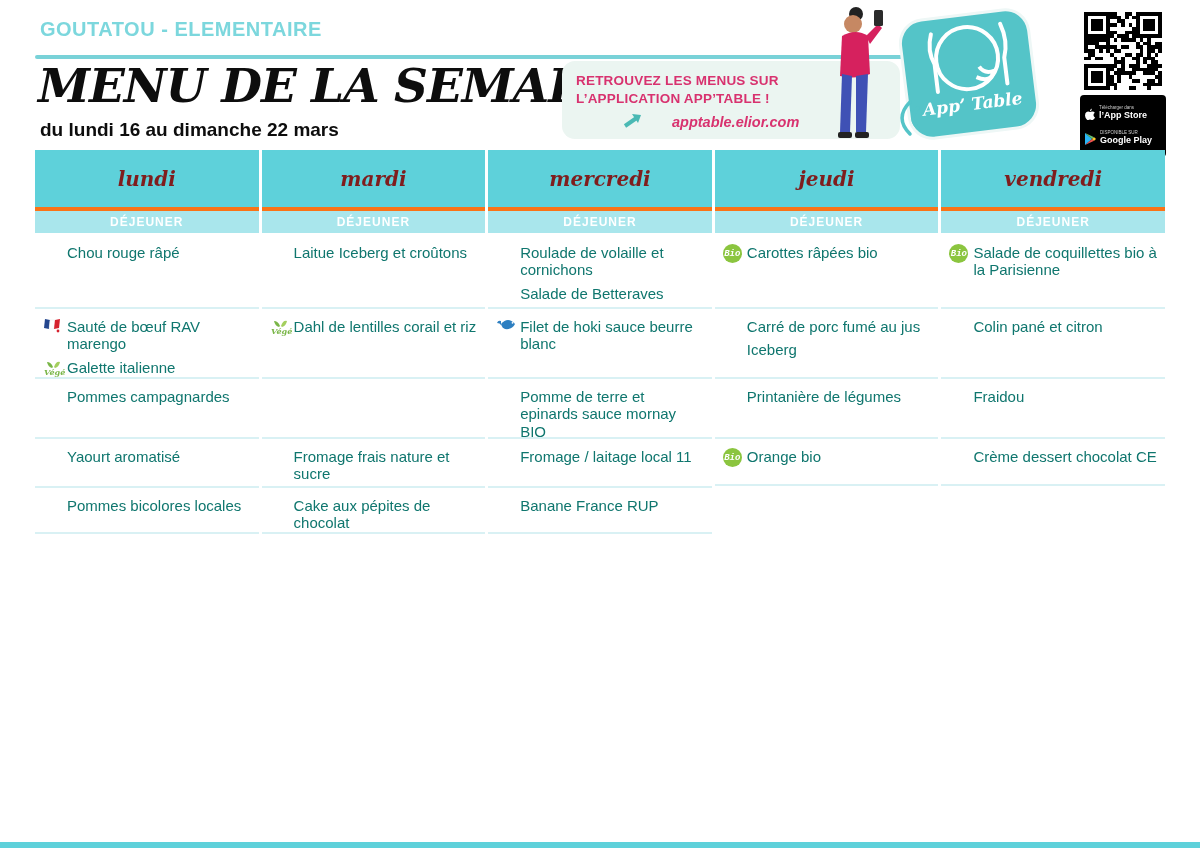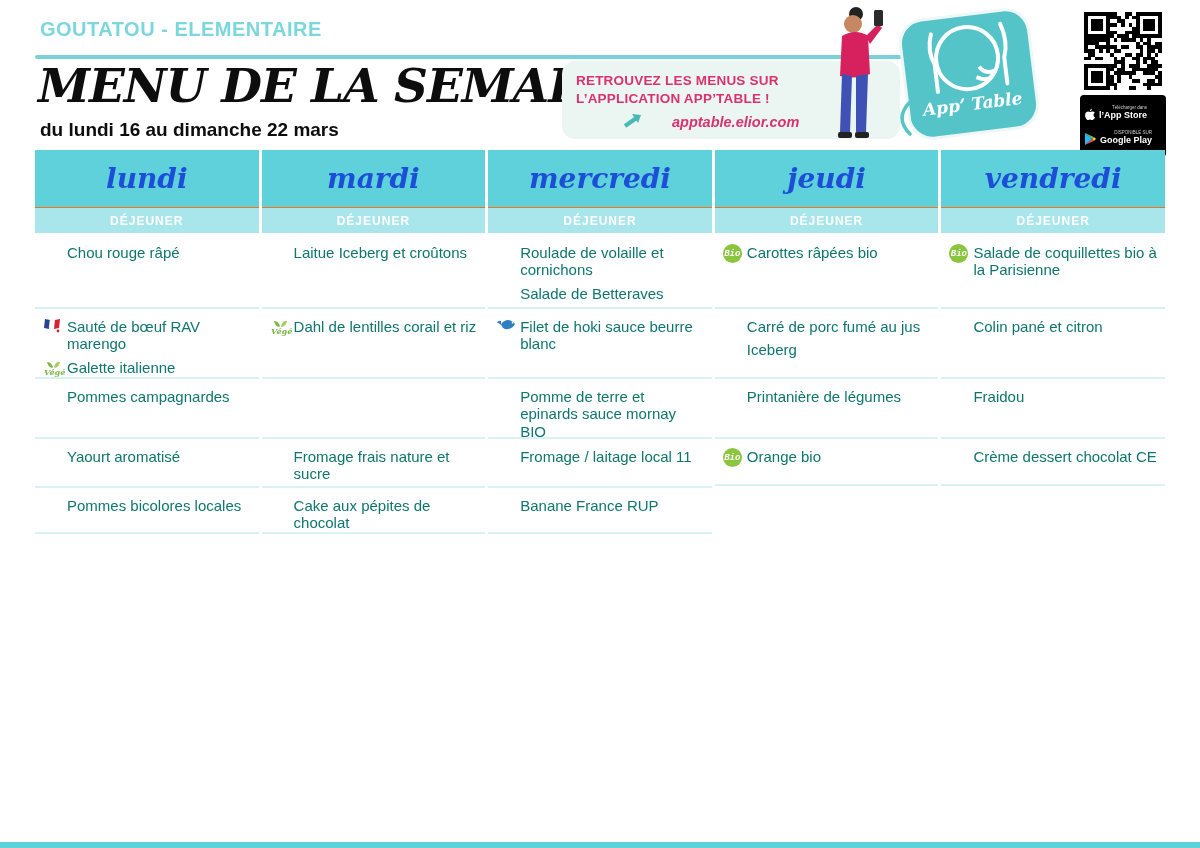--- a/index.html
+++ b/index.html
@@ -45,41 +45,41 @@
   }
   .apptable-logo .logo-label {
     font-family:"DejaVu Serif", serif; font-style:italic; font-weight:bold;
     font-size:17px; color:#ffffff; margin-top:-6px;
   }
   .logo-waves { position:absolute; left:888px; top:98px; }
   
   .qr-code { position:absolute; left:1082px; top:12px; width:82px; height:78px; background:#fff; }
   .store-badge {
     position:absolute; left:1080px; width:86px; height:37px; background:#000;
-    border-radius:4px; color:#fff; display:flex; align-items:center; padding:0 5px; gap:4px;text-align:right;
+    border-radius:4px; color:#fff; display:flex; align-items:center; padding:0 5px; gap:4px;
   }
   .store-badge .txt { display:flex; flex-direction:column; line-height:1.05; }
   .store-badge .tiny { font-size:4.5px; color:#cfcfcf; }
   .store-badge .big  { font-size:9px; font-weight:bold; white-space:nowrap; }
   .badge-appstore { top:95px; }
   .badge-gplay { top:120px; }
   
   .menu-table {
     position:absolute; left:35px; top:150px; width:1130px;
     display:grid; grid-template-columns:repeat(5,1fr);
     grid-template-rows:57px 26px 74px 70px 60px 49px 48px;
     column-gap:3px;
   }
   .day-cell {
-    background:#5ed1da; color:#1d4ed8;
+    background:#5ed1da; color:#7f1d1d;
     font-family:"DejaVu Serif", serif; font-style:italic; font-weight:bold;
-    font-size:28px; display:flex; align-items:center; justify-content:center;
+    font-size:20px; display:flex; align-items:center; justify-content:center;
   }
   .meal-cell {
-    background:#a9e6ec; border-top:1px solid #f97316; color:#fff;
+    background:#a9e6ec; border-top:4px solid #f97316; color:#fff;
     font-size:12px; font-weight:bold; letter-spacing:1px;
     display:flex; align-items:center; justify-content:center;
   }
   .body-cell { background:#fff; border-top:2px solid #fff; padding:9px 6px 0 6px; }
   .body-cell.sep { border-top-color:#d9f1f4; }
   .body-cell.last { border-bottom:2px solid #d9f1f4; }
   .menu-item { display:flex; margin-bottom:6px; }
   .icon-slot { flex:0 0 26px; display:flex; justify-content:flex-start; padding-left:2px; padding-top:0; }
   .item-text { flex:1; font-size:15px; color:#0f766e; line-height:1.16; }
   .bio-badge {

